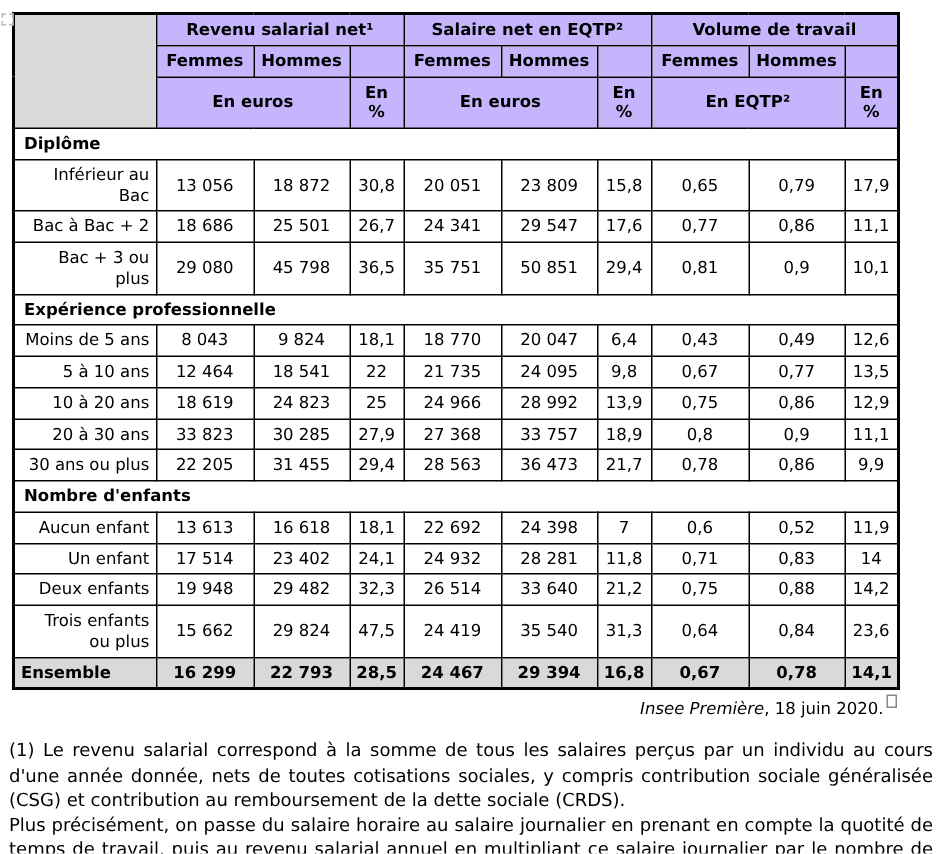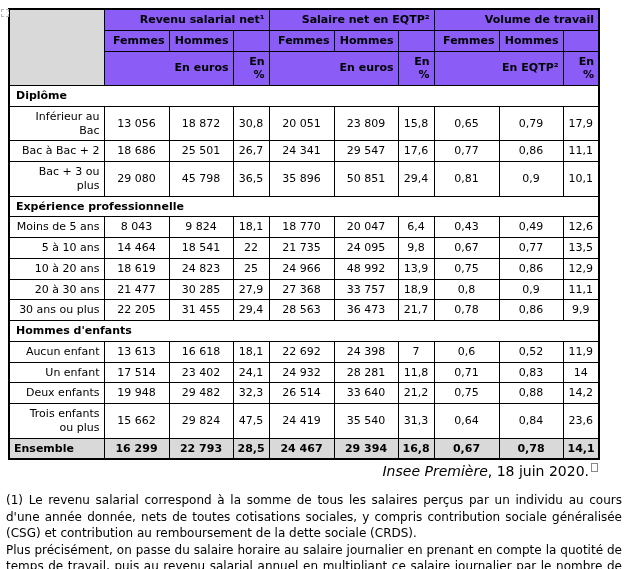--- a/index.html
+++ b/index.html
@@ -28,38 +28,38 @@
     border: 2px solid #000;
     font-size: 11px;
     line-height: 1.25;
   }
   table.stats th, table.stats td {
     border: 1px solid #000;
     padding: 3px 4px;
     vertical-align: middle;
     overflow: hidden;
   }
-  thead th { background: #8b5cf6; font-weight: bold; text-align: right; }
+  thead th { background: #c4b5fd; font-weight: bold; text-align: center; }
   td.corner { background: #d9d9d9; }
   tr.section-row td {
     font-weight: bold;
     text-align: left;
     padding: 3px 6px;
     background: #fff;
   }
   td.row-label { text-align: right; background: #fff; }
   td.data-cell { text-align: center; background: #fff; }
   tr.total-row td { background: #d9d9d9; font-weight: bold; }
   tr.total-row td.row-label { text-align: left; }
 
   .source-line {
     width: 598px;
     margin-top: 3px;
     text-align: right;
-    font-size: 14px;
+    font-size: 11px;
   }
   .source-line .ital { font-style: italic; }
   .missing-glyph {
     display: inline-block;
     width: 7px; height: 9px;
     border: 1px solid #888;
     margin-left: 2px;
     vertical-align: 4px;
   }
 
@@ -143,21 +143,21 @@
         <td class="data-cell">17,6</td>
         <td class="data-cell">0,77</td>
         <td class="data-cell">0,86</td>
         <td class="data-cell">11,1</td>
       </tr>
       <tr>
         <td class="row-label">Bac + 3 ou plus</td>
         <td class="data-cell">29 080</td>
         <td class="data-cell">45 798</td>
         <td class="data-cell">36,5</td>
-        <td class="data-cell">35 896</td>
+        <td class="data-cell">35 751</td>
         <td class="data-cell">50 851</td>
         <td class="data-cell">29,4</td>
         <td class="data-cell">0,81</td>
         <td class="data-cell">0,9</td>
         <td class="data-cell">10,1</td>
       </tr>
 
       <tr class="section-row">
         <td colspan="10">Expérience professionnelle</td>
       </tr>
@@ -168,45 +168,45 @@
         <td class="data-cell">18,1</td>
         <td class="data-cell">18 770</td>
         <td class="data-cell">20 047</td>
         <td class="data-cell">6,4</td>
         <td class="data-cell">0,43</td>
         <td class="data-cell">0,49</td>
         <td class="data-cell">12,6</td>
       </tr>
       <tr>
         <td class="row-label">5 à 10 ans</td>
-        <td class="data-cell">14 464</td>
+        <td class="data-cell">12 464</td>
         <td class="data-cell">18 541</td>
         <td class="data-cell">22</td>
         <td class="data-cell">21 735</td>
         <td class="data-cell">24 095</td>
         <td class="data-cell">9,8</td>
         <td class="data-cell">0,67</td>
         <td class="data-cell">0,77</td>
         <td class="data-cell">13,5</td>
       </tr>
       <tr>
         <td class="row-label">10 à 20 ans</td>
         <td class="data-cell">18 619</td>
         <td class="data-cell">24 823</td>
         <td class="data-cell">25</td>
         <td class="data-cell">24 966</td>
-        <td class="data-cell">48 992</td>
+        <td class="data-cell">28 992</td>
         <td class="data-cell">13,9</td>
         <td class="data-cell">0,75</td>
         <td class="data-cell">0,86</td>
         <td class="data-cell">12,9</td>
       </tr>
       <tr>
         <td class="row-label">20 à 30 ans</td>
-        <td class="data-cell">21 477</td>
+        <td class="data-cell">33 823</td>
         <td class="data-cell">30 285</td>
         <td class="data-cell">27,9</td>
         <td class="data-cell">27 368</td>
         <td class="data-cell">33 757</td>
         <td class="data-cell">18,9</td>
         <td class="data-cell">0,8</td>
         <td class="data-cell">0,9</td>
         <td class="data-cell">11,1</td>
       </tr>
       <tr>
@@ -216,21 +216,21 @@
         <td class="data-cell">29,4</td>
         <td class="data-cell">28 563</td>
         <td class="data-cell">36 473</td>
         <td class="data-cell">21,7</td>
         <td class="data-cell">0,78</td>
         <td class="data-cell">0,86</td>
         <td class="data-cell">9,9</td>
       </tr>
 
       <tr class="section-row">
-        <td colspan="10">Hommes d'enfants</td>
+        <td colspan="10">Nombre d'enfants</td>
       </tr>
       <tr>
         <td class="row-label">Aucun enfant</td>
         <td class="data-cell">13 613</td>
         <td class="data-cell">16 618</td>
         <td class="data-cell">18,1</td>
         <td class="data-cell">22 692</td>
         <td class="data-cell">24 398</td>
         <td class="data-cell">7</td>
         <td class="data-cell">0,6</td>

